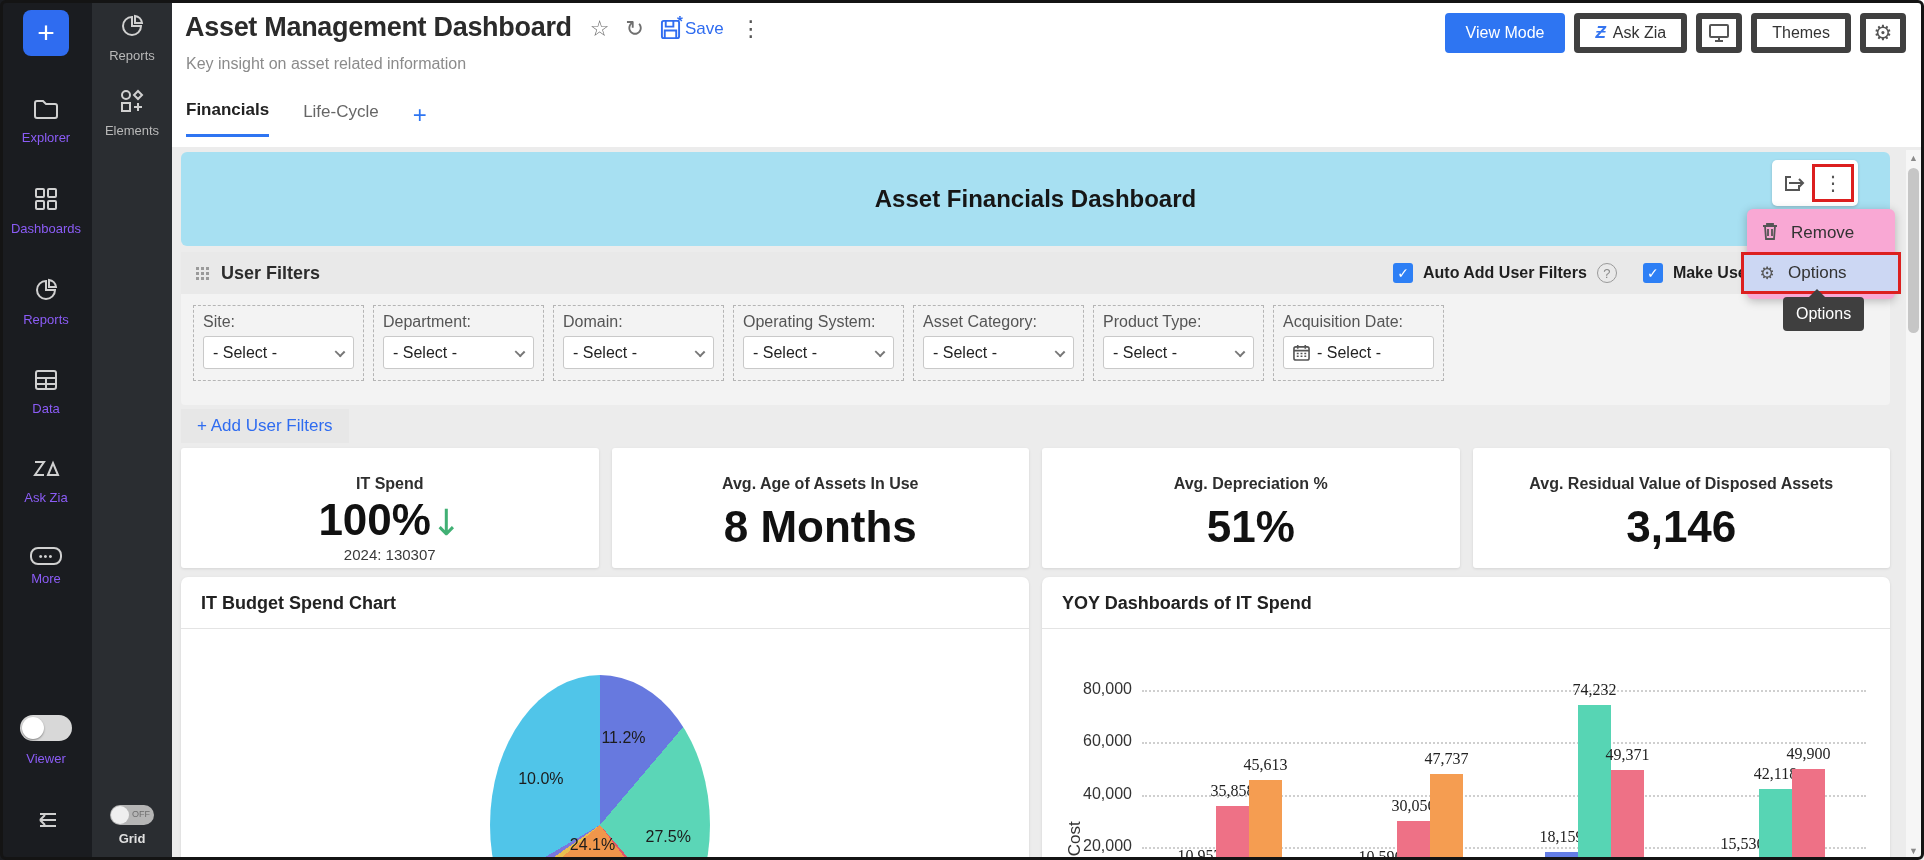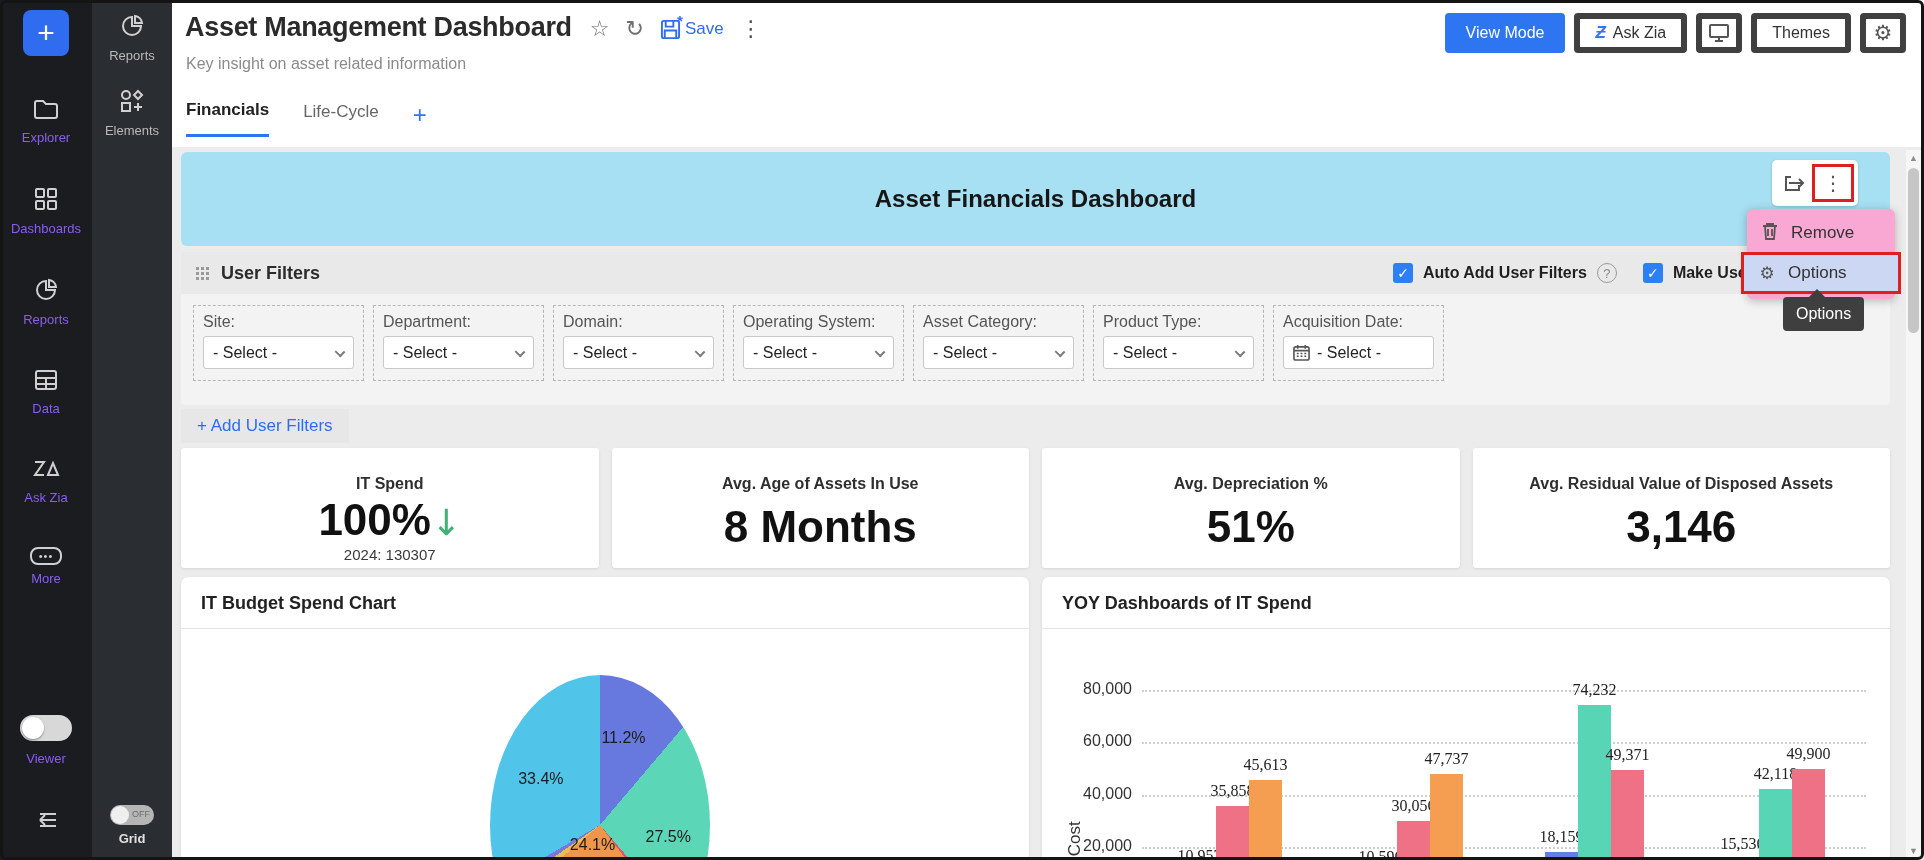--- a/index.html
+++ b/index.html
@@ -373,21 +373,21 @@
   </div>
 
   <div class="chart-row">
     <div class="chart-card" id="pie-card">
       <div class="chart-title">IT Budget Spend Chart</div>
       <div class="chart-div"></div>
       <div class="pie" id="pie" style="background: conic-gradient(rgb(103, 121, 223) 0%, rgb(103, 121, 223) 11.2%, rgb(91, 214, 183) 11.2%, rgb(91, 214, 183) 38.7%, rgb(224, 85, 106) 38.7%, rgb(224, 85, 106) 39.7%, rgb(240, 150, 75) 39.7%, rgb(240, 150, 75) 63.8%, rgb(233, 192, 79) 63.8%, rgb(233, 192, 79) 65.3%, rgb(122, 119, 221) 65.3%, rgb(122, 119, 221) 66.6%, rgb(80, 197, 233) 66.6%, rgb(80, 197, 233) 100%);"></div>
     <div class="pie-label" style="left: 442.505px; top: 160.698px;">11.2%</div>
         <div class="pie-label" style="left: 487.2px; top: 247.708px; margin-top: 12px;">27.5%</div>
         <div class="pie-label" style="left: 411.516px; top: 268px;">24.1%</div>
-        <div class="pie-label" style="left: 359.866px; top: 201.669px;">33.4%</div>
+        <div class="pie-label" style="left: 359.866px; top: 201.669px;">10.0%</div>
       </div>
     <div class="chart-card" id="bar-card">
       <div class="chart-title">YOY Dashboards of IT Spend</div>
       <div class="chart-div"></div>
       <div class="ylab">Purchase Cost</div>
       <div id="plot" style="position:absolute; left:0; right:0; top:58px; bottom:0;">
           <div class="gridline" style="top: 212px;"></div>
           <div class="ytick" style="top: 202px;">20,000</div>
           <div class="gridline" style="top: 159.667px;"></div>
           <div class="ytick" style="top: 149.667px;">40,000</div>

